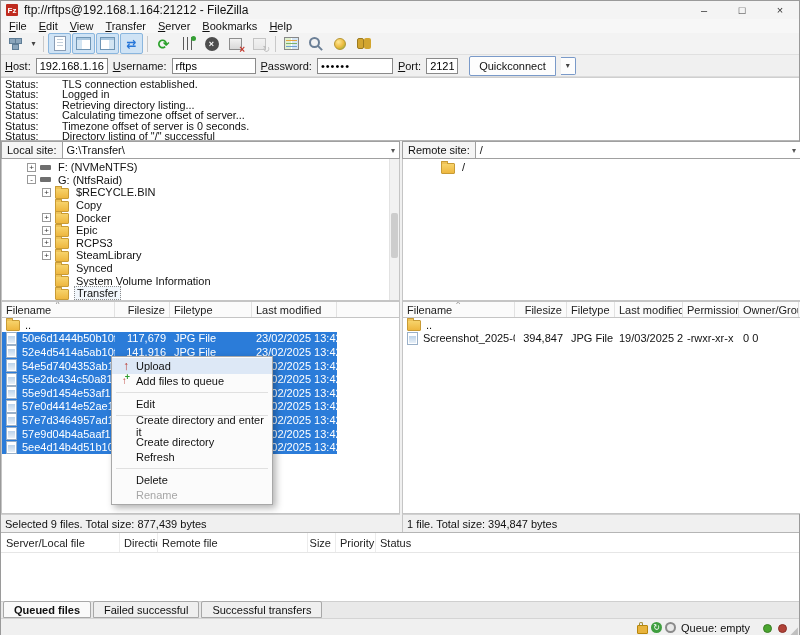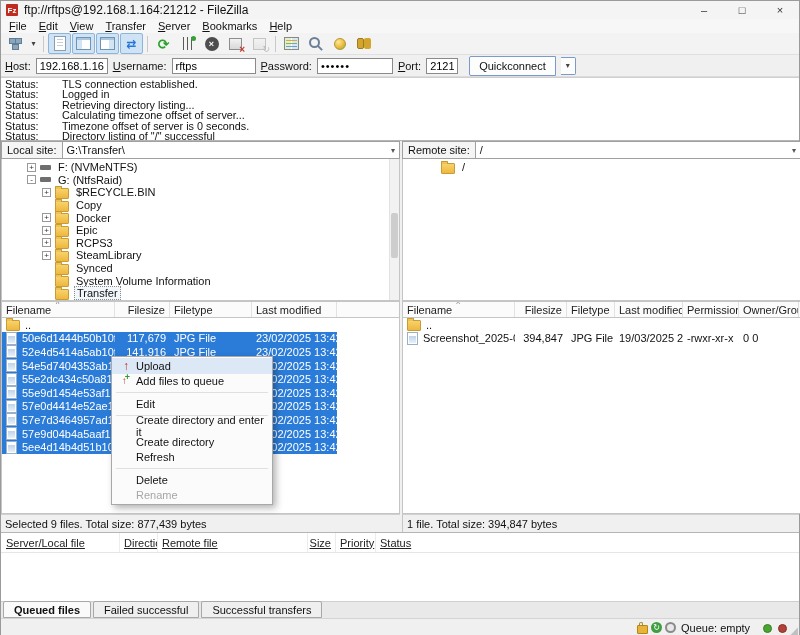--- a/index.html
+++ b/index.html
@@ -127,21 +127,21 @@
   
   .pstatus{position:absolute;top:513px;height:18px;background:#f0f0f0;display:flex;align-items:center;
     padding-left:4px;border-top:1px solid #d0d0d0;box-sizing:border-box;}
   .pstatus-left{left:0;width:399px;}
   .pstatus-right{left:401px;right:0;border-left:1px solid #c5c5c5;}
 
   
   .queue{position:absolute;top:531px;left:0;right:0;height:69px;background:#fff;border-top:1px solid #b5b5b5;box-sizing:border-box;}
   .qhead{height:19px;display:flex;border-bottom:1px solid #e6e6e6;padding-left:1px;}
   .qcell{display:flex;align-items:center;padding:0 4px;box-sizing:border-box;border-right:1px solid #ececec;
-    flex:none;color:#222;white-space:nowrap;overflow:hidden;text-decoration:underline;}
+    flex:none;color:#222;white-space:nowrap;overflow:hidden;}
   .qcell.fill{flex:1;border-right:none;}
   .qcell.num{justify-content:flex-end;}
 
   
   .tabs{position:absolute;top:600px;left:0;right:0;height:17px;background:#e9e9e9;border-top:1px solid #cfcfcf;
     display:flex;align-items:flex-end;padding-left:2px;box-sizing:border-box;}
   .tab{display:flex;align-items:center;padding:0 10px;margin-right:2px;height:15px;
     border:1px solid #a8a8a8;border-radius:2px 2px 0 0;background:#efefef;}
   .tab.active{background:#fafafa;font-weight:bold;}
 

